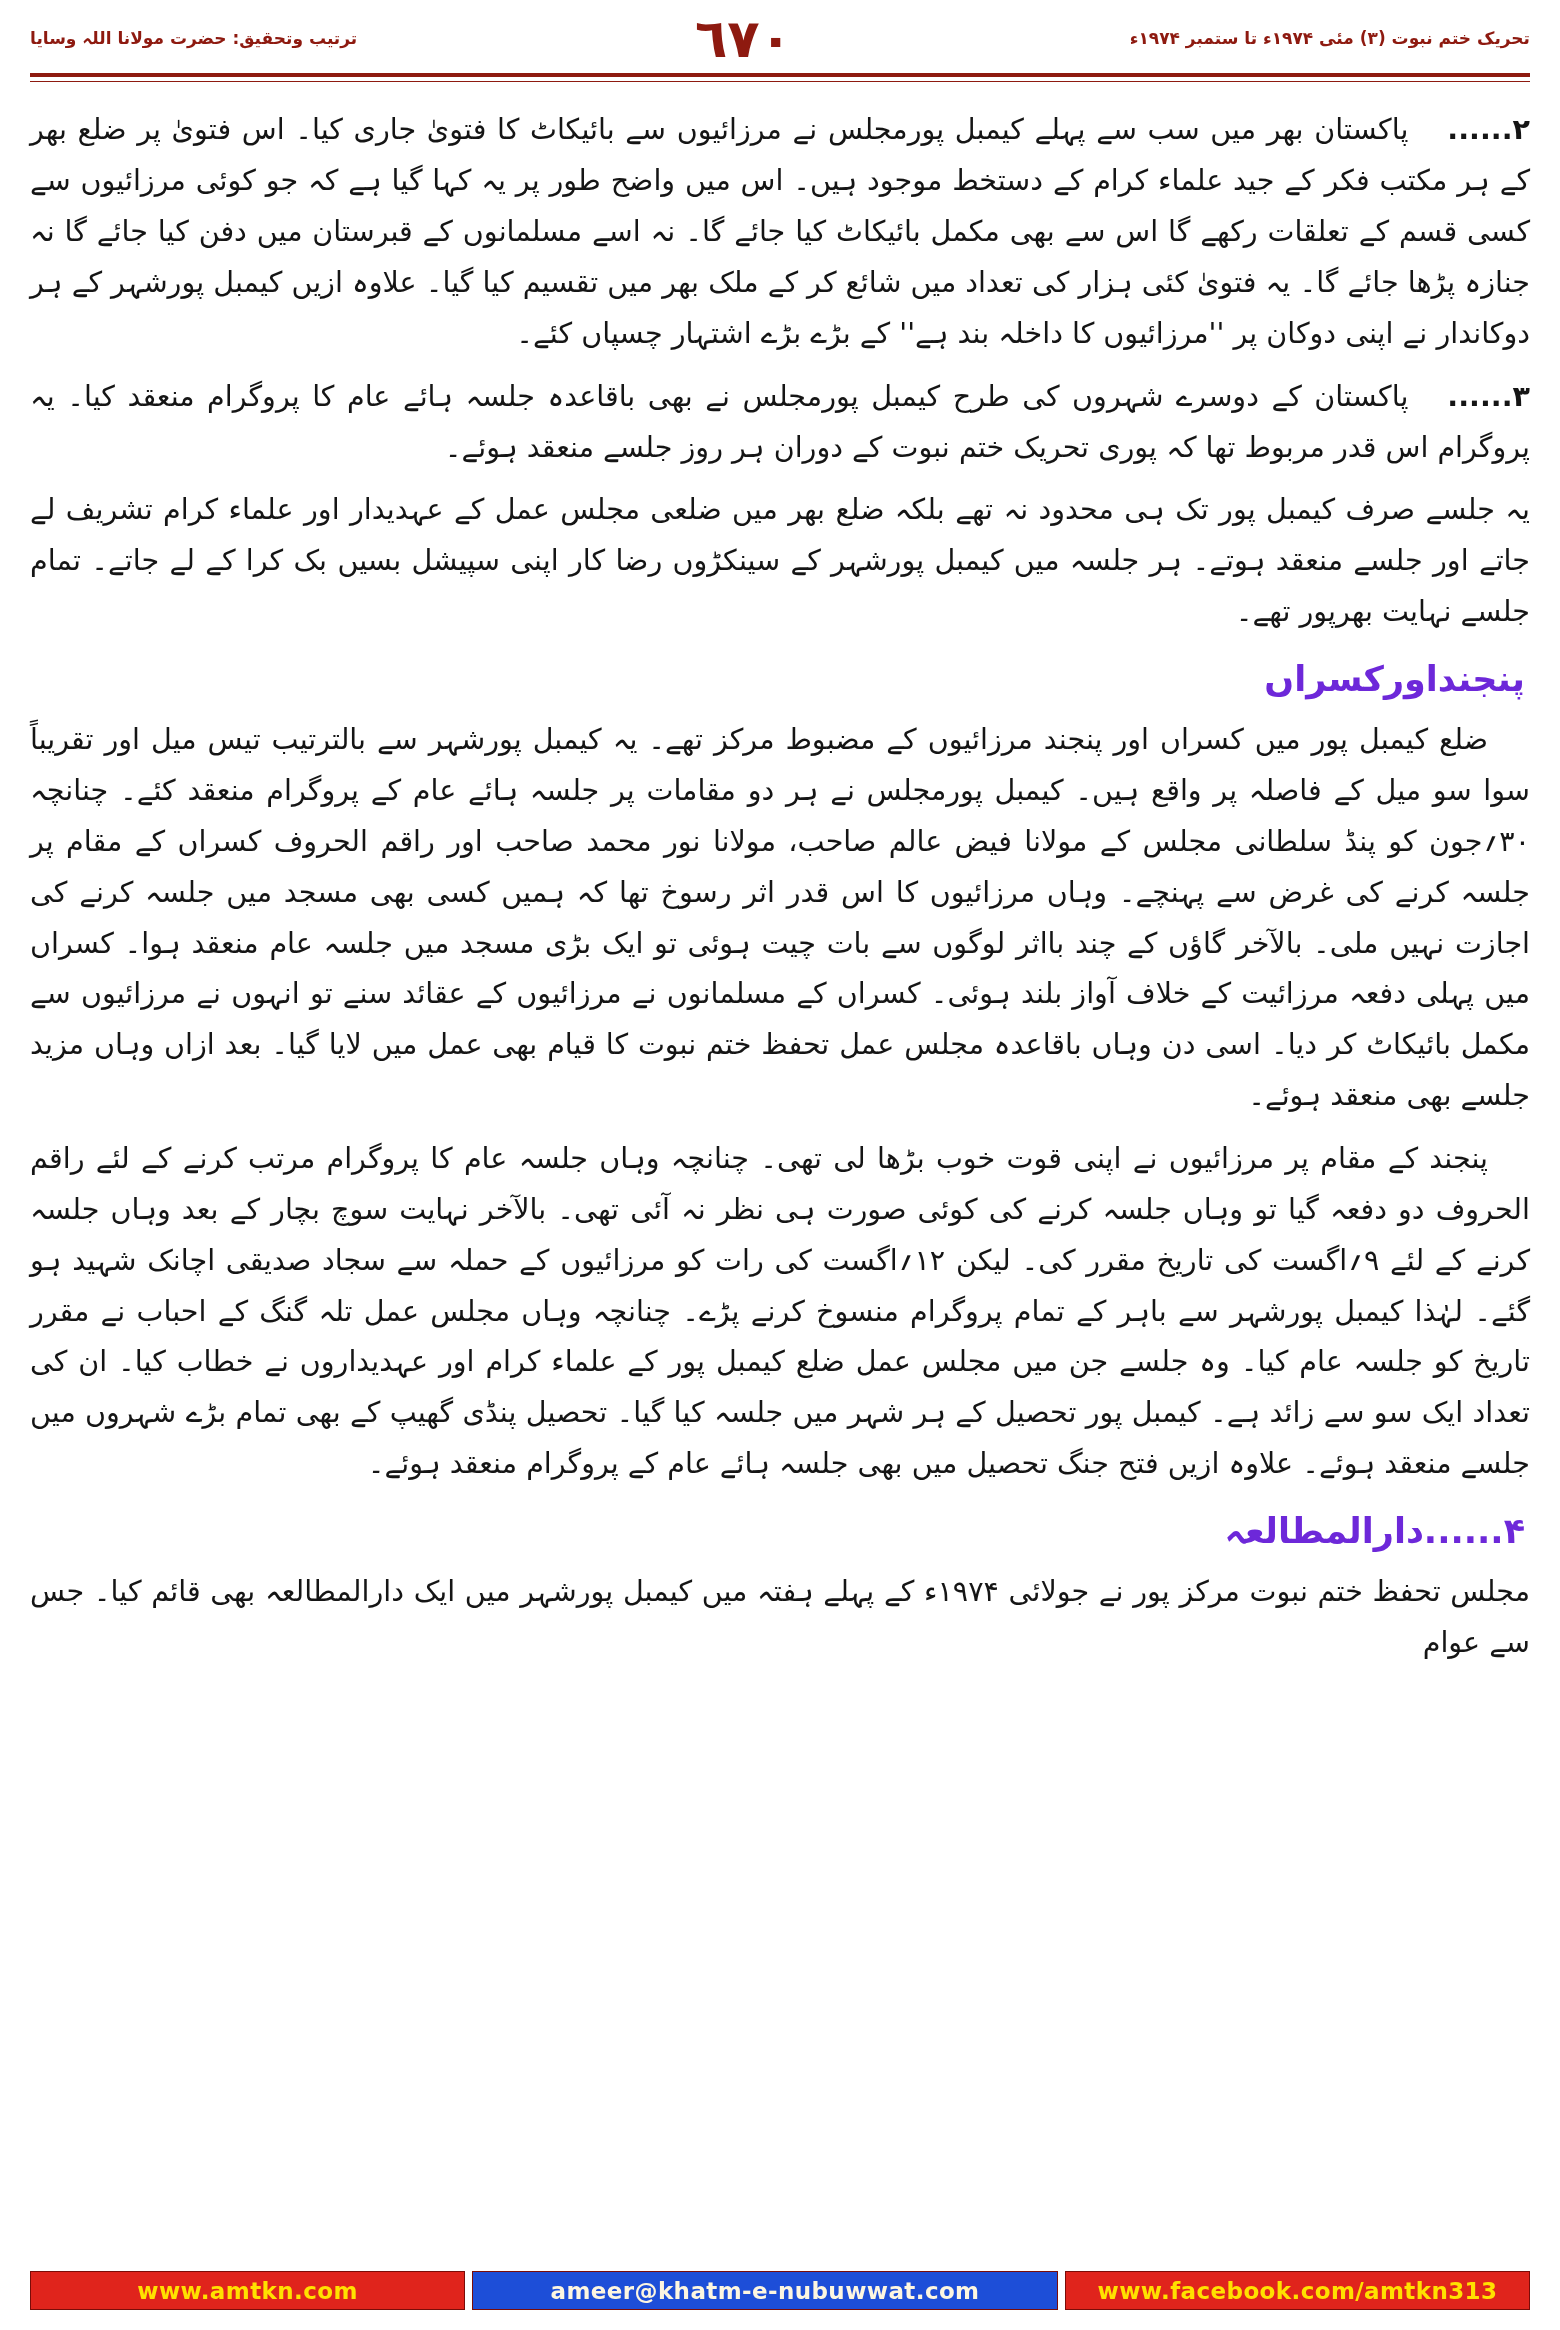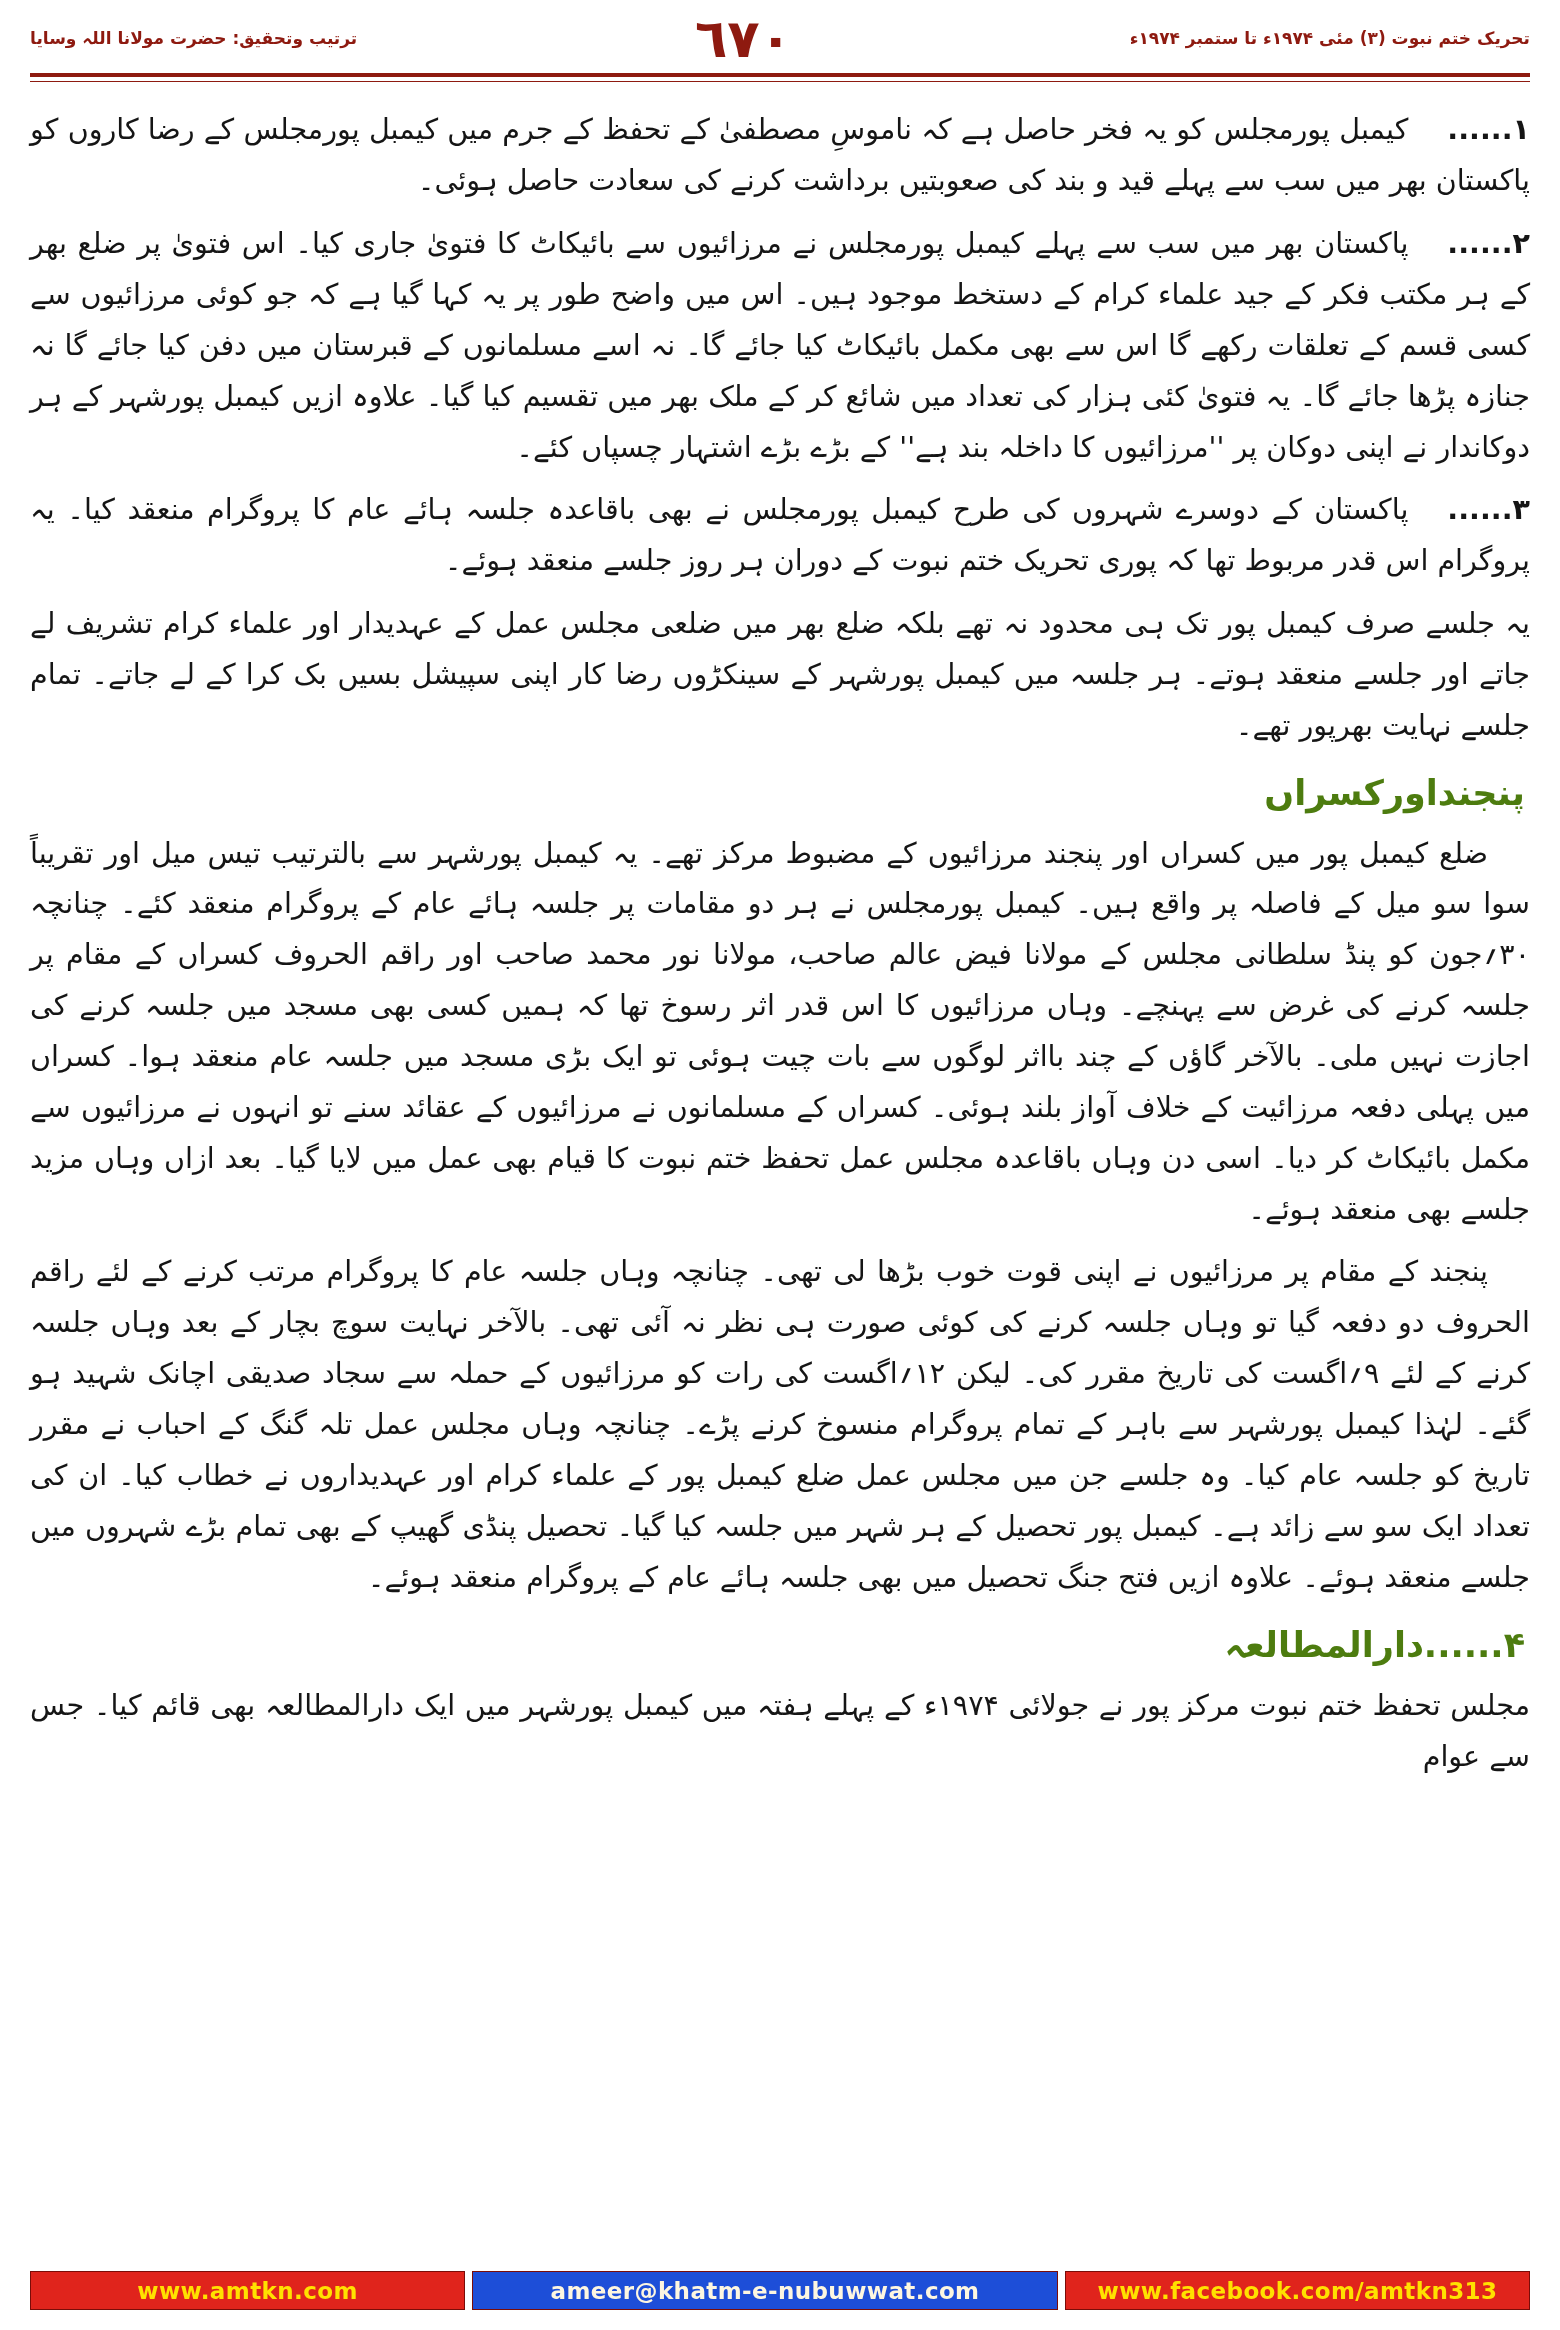--- a/index.html
+++ b/index.html
@@ -47,21 +47,21 @@
   .para .marker {
     font-weight: bold;
     margin-left: 39px; 
     white-space: nowrap;
   }
   .indent { text-indent: 42px; }
   .heading {
     font-size: 35px;
     font-weight: bold;
     margin: 22px 5px 15px 0;
-    color: #4d7c0f;
+    color: #6d28d9;
   }
 
   
   .footer {
     position: absolute;
     left: 30px;
     right: 30px;
     bottom: 20px;
     direction: ltr;
     display: flex;
@@ -91,21 +91,20 @@
   <header class="hdr">
     <div class="hdr-side">تحریک ختم نبوت (۳) مئی ۱۹۷۴ء تا ستمبر ۱۹۷۴ء</div>
     <div class="hdr-center">٦٧٠</div>
     <div class="hdr-side">ترتیب وتحقیق: حضرت مولانا اللہ وسایا</div>
   </header>
   <div class="rule-thick"></div>
   <div class="rule-thin"></div>
 
   <main>
 
-    <p class="para"><span class="marker">۱......</span><span>کیمبل پورمجلس کو یہ فخر حاصل ہے کہ ناموسِ مصطفیٰ کے تحفظ کے جرم میں کیمبل پورمجلس کے رضا کاروں کو پاکستان بھر میں سب سے پہلے قید و بند کی صعوبتیں برداشت کرنے کی سعادت حاصل ہوئی۔</span></p>
 
     <p class="para"><span class="marker">۲......</span><span>پاکستان بھر میں سب سے پہلے کیمبل پورمجلس نے مرزائیوں سے بائیکاٹ کا فتویٰ جاری کیا۔ اس فتویٰ پر ضلع بھر کے ہر مکتب فکر کے جید علماء کرام کے دستخط موجود ہیں۔ اس میں واضح طور پر یہ کہا گیا ہے کہ جو کوئی مرزائیوں سے کسی قسم کے تعلقات رکھے گا اس سے بھی مکمل بائیکاٹ کیا جائے گا۔ نہ اسے مسلمانوں کے قبرستان میں دفن کیا جائے گا نہ جنازہ پڑھا جائے گا۔ یہ فتویٰ کئی ہزار کی تعداد میں شائع کر کے ملک بھر میں تقسیم کیا گیا۔ علاوہ ازیں کیمبل پورشہر کے ہر دوکاندار نے اپنی دوکان پر ''مرزائیوں کا داخلہ بند ہے'' کے بڑے بڑے اشتہار چسپاں کئے۔</span></p>
 
     <p class="para"><span class="marker">۳......</span><span>پاکستان کے دوسرے شہروں کی طرح کیمبل پورمجلس نے بھی باقاعدہ جلسہ ہائے عام کا پروگرام منعقد کیا۔ یہ پروگرام اس قدر مربوط تھا کہ پوری تحریک ختم نبوت کے دوران ہر روز جلسے منعقد ہوئے۔</span></p>
 
     <p class="para">یہ جلسے صرف کیمبل پور تک ہی محدود نہ تھے بلکہ ضلع بھر میں ضلعی مجلس عمل کے عہدیدار اور علماء کرام تشریف لے جاتے اور جلسے منعقد ہوتے۔ ہر جلسہ میں کیمبل پورشہر کے سینکڑوں رضا کار اپنی سپیشل بسیں بک کرا کے لے جاتے۔ تمام جلسے نہایت بھرپور تھے۔</p>
 
     <h2 class="heading">پنجنداورکسراں</h2>
 
     <p class="para indent">ضلع کیمبل پور میں کسراں اور پنجند مرزائیوں کے مضبوط مرکز تھے۔ یہ کیمبل پورشہر سے بالترتیب تیس میل اور تقریباً سوا سو میل کے فاصلہ پر واقع ہیں۔ کیمبل پورمجلس نے ہر دو مقامات پر جلسہ ہائے عام کے پروگرام منعقد کئے۔ چنانچہ ۳۰؍جون کو پنڈ سلطانی مجلس کے مولانا فیض عالم صاحب، مولانا نور محمد صاحب اور راقم الحروف کسراں کے مقام پر جلسہ کرنے کی غرض سے پہنچے۔ وہاں مرزائیوں کا اس قدر اثر رسوخ تھا کہ ہمیں کسی بھی مسجد میں جلسہ کرنے کی اجازت نہیں ملی۔ بالآخر گاؤں کے چند بااثر لوگوں سے بات چیت ہوئی تو ایک بڑی مسجد میں جلسہ عام منعقد ہوا۔ کسراں میں پہلی دفعہ مرزائیت کے خلاف آواز بلند ہوئی۔ کسراں کے مسلمانوں نے مرزائیوں کے عقائد سنے تو انہوں نے مرزائیوں سے مکمل بائیکاٹ کر دیا۔ اسی دن وہاں باقاعدہ مجلس عمل تحفظ ختم نبوت کا قیام بھی عمل میں لایا گیا۔ بعد ازاں وہاں مزید جلسے بھی منعقد ہوئے۔</p>

